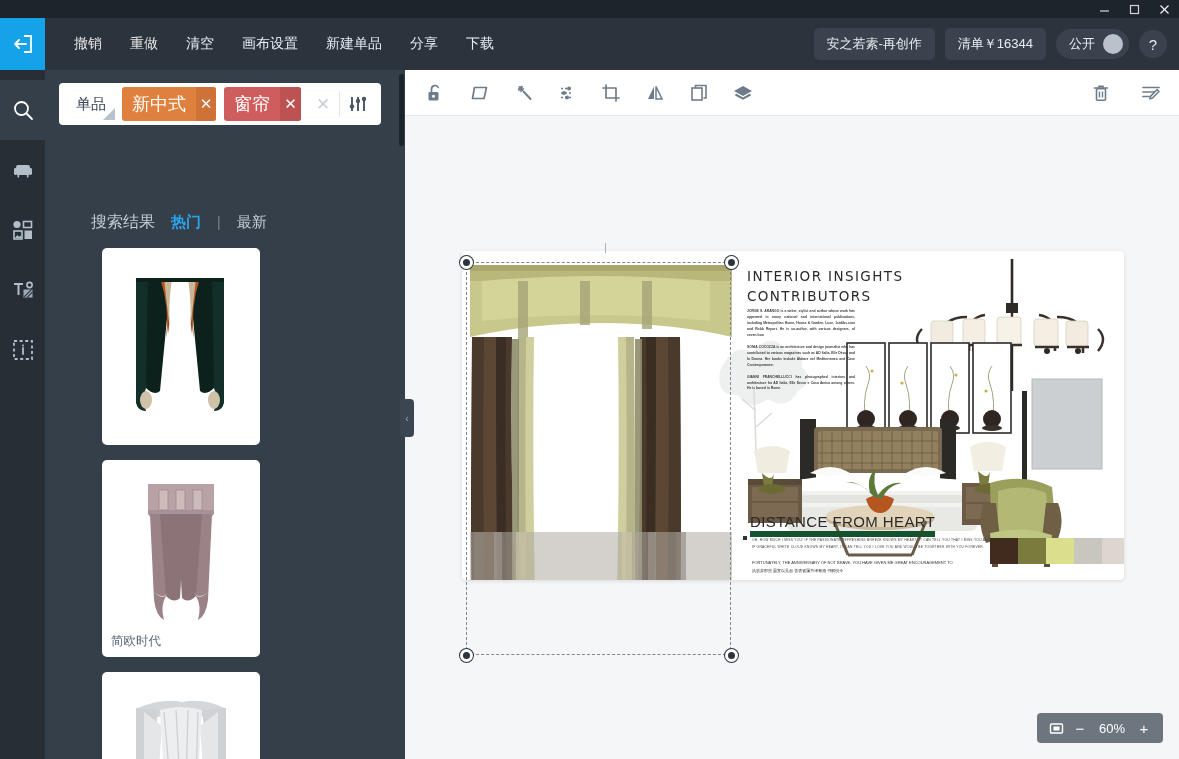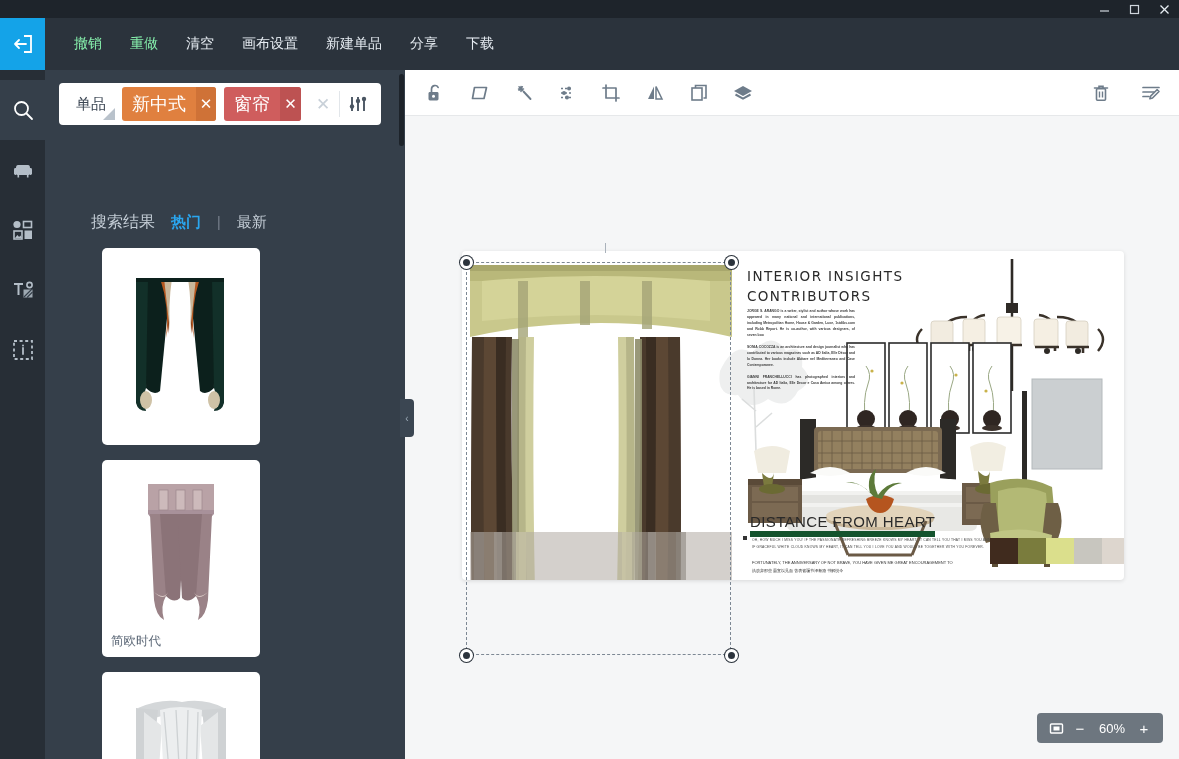--- a/index.html
+++ b/index.html
@@ -37,21 +37,21 @@
     cursor: pointer;
   }
   .menu {
     position: absolute; left: 60px; top: 0; height: 52px;
     display: flex; align-items: center; gap: 0;
   }
   .menu-item {
     font-size: 14px; color: #e6ecf2; padding: 0 14px; cursor: pointer;
     white-space: nowrap;
   }
-  .menu-item.dim { color: #86efac; }
+  .menu-item.dim { color: #e5e5e5; }
 
   .topright {
     position: absolute; right: 12px; top: 0; height: 52px;
     display: flex; align-items: center; gap: 10px;
   }
   .pill {
     background: #3a434d; color: #e6ecf2; font-size: 13px;
     border-radius: 5px; padding: 7px 13px; white-space: nowrap; cursor: pointer;
   }
   .pill-toggle {
@@ -293,20 +293,29 @@
     <div class="menu">
       <div class="menu-item dim">撤销</div>
       <div class="menu-item dim">重做</div>
       <div class="menu-item">清空</div>
       <div class="menu-item">画布设置</div>
       <div class="menu-item">新建单品</div>
       <div class="menu-item">分享</div>
       <div class="menu-item">下载</div>
     </div>
 
+    <div class="topright">
+      <div class="pill">安之若素-再创作</div>
+      <div class="pill">清单￥16344</div>
+      <div class="pill-toggle">
+        <span>公开</span>
+        <div class="knob"></div>
+      </div>
+      <div class="helpbtn">?</div>
+    </div>
   </div>
 
   <div class="rail">
     <div class="rail-item active" style="margin-top:10px">
       <svg width="24" height="24" viewBox="0 0 24 24">
         <circle cx="10.5" cy="10.5" r="6.5" fill="none" stroke="currentColor" stroke-width="1.8"></circle>
         <line x1="15.5" y1="15.5" x2="21" y2="21" stroke="currentColor" stroke-width="1.8" stroke-linecap="round"></line>
       </svg>
     </div>
     <div class="rail-item">

